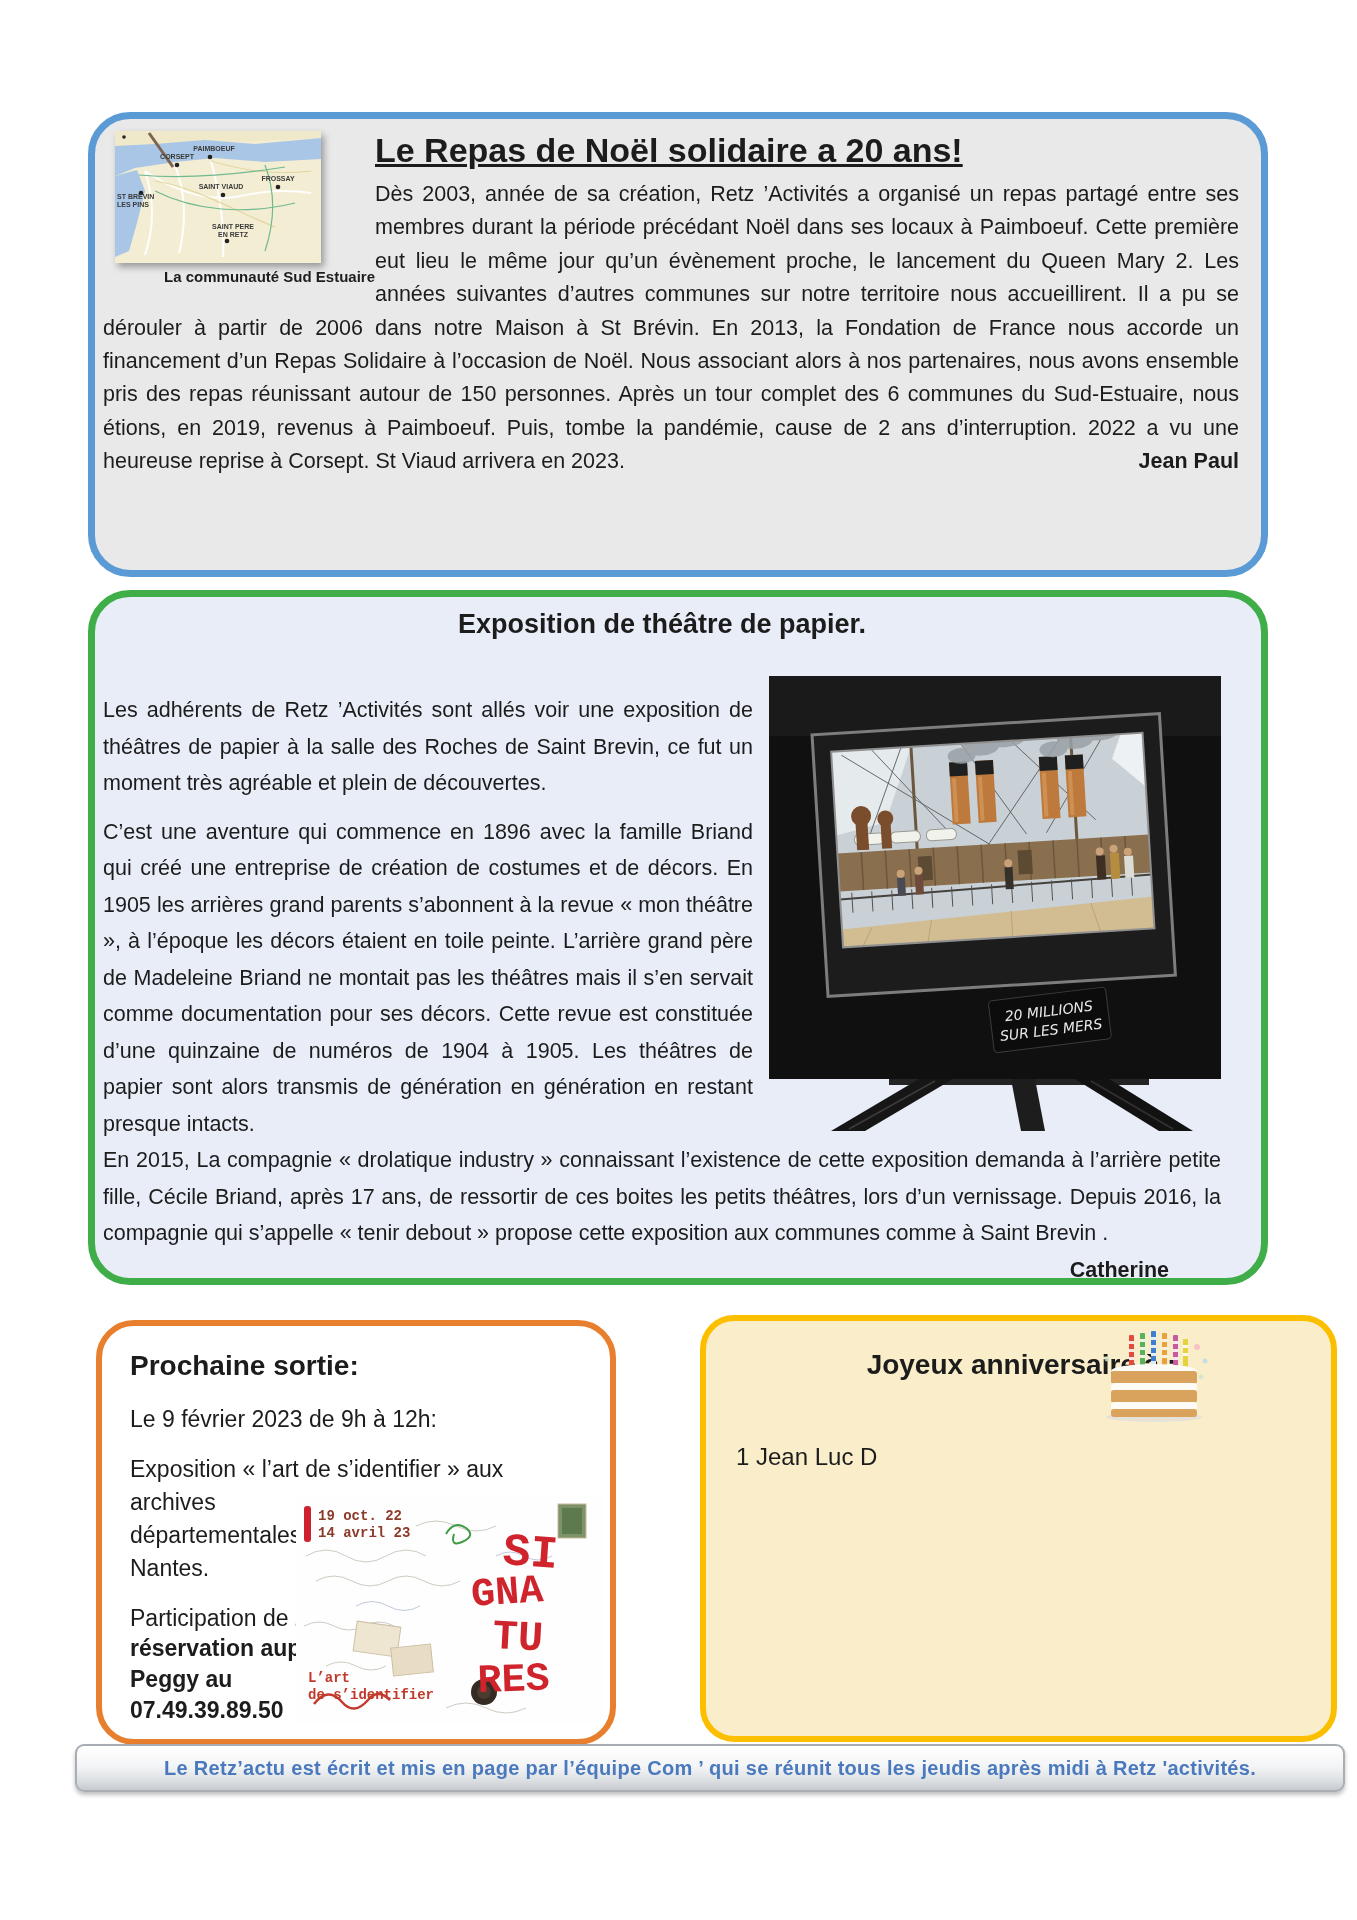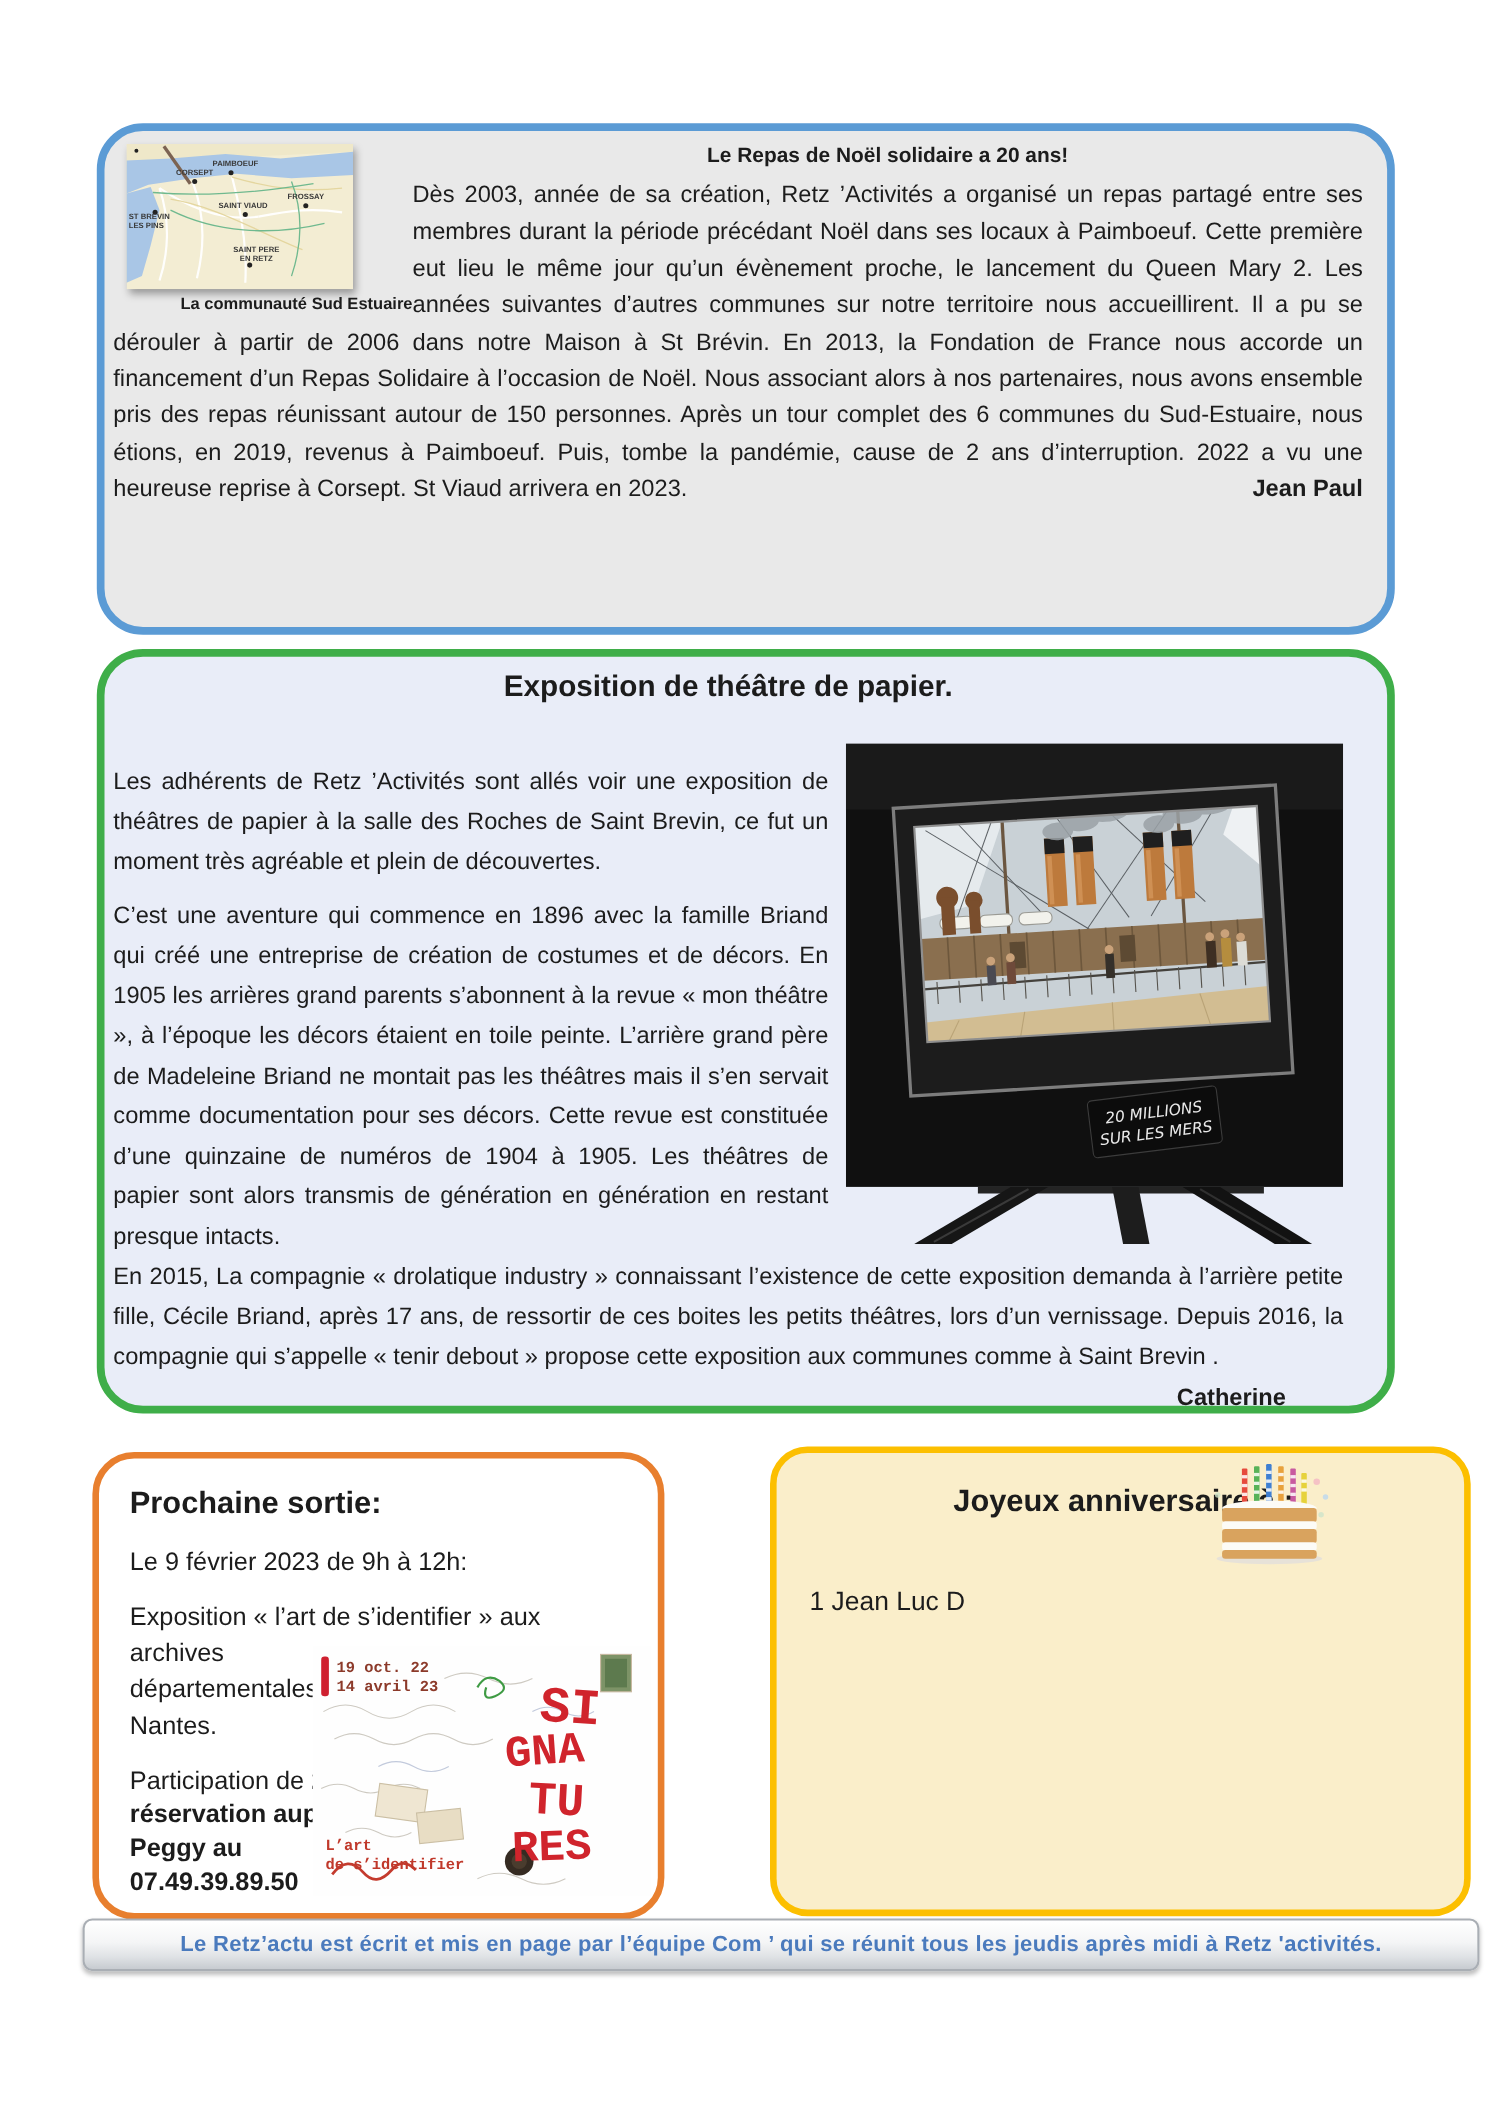--- a/index.html
+++ b/index.html
@@ -4,40 +4,40 @@
 <style>
   html,body { margin:0; padding:0; background:#fff; }
   .page { position:relative; width:1357px; height:1920px; background:#ffffff;
           font-family:"Liberation Sans", sans-serif; color:#1c1c1c; overflow:hidden; }
   .card { position:absolute; box-sizing:border-box; }
 
   
   #card-repas { left:88px; top:112px; width:1180px; height:465px;
     background:#e9e9e9; border:7px solid #5b9bd5; border-radius:42px;
     padding:6px 22px 8px 8px; }
-  #card-repas h2 { margin:6px 0 0; font-size:19px; text-align:center; }
+  #card-repas h2 { margin:6px 0 0; font-size:34px; text-align:left;text-decoration:underline; }
   .map-fig { float:left; width:272px; margin:0 0 6px; }
   .map-fig svg { display:block; margin:6px auto 2px 12px; box-shadow:3px 4px 7px rgba(0,0,0,.35); }
   .map-cap { font-size:15px; font-weight:bold; text-align:right; margin-top:5px; }
   #card-repas p.body { margin:8px 0 0; font-size:21.5px; line-height:33.4px; text-align:justify; }
   .sig { float:right; font-weight:bold; }
 
   
   #card-theatre { left:88px; top:590px; width:1180px; height:695px;
     background:#e9edf8; border:7px solid #3fae49; border-radius:42px;
     padding:12px 40px 8px 8px; }
   #card-theatre h2 { margin:0; font-size:27px; text-align:center; }
   .theater-fig { float:right; width:452px; margin:36px 0 4px 16px; }
   .theater-fig svg { display:block; }
   #card-theatre p { margin:0; font-size:21.5px; line-height:36.5px; text-align:justify; }
   #card-theatre p.p1 { margin-top:52px; margin-bottom:12px; }
   .sig-right { float:right; font-weight:bold; margin-right:52px; }
 
   
-  #card-sortie { left:84px; top:1320px; width:520px; height:425px;
+  #card-sortie { left:96px; top:1320px; width:520px; height:425px;
     background:#ffffff; border:6px solid #e87f2e; border-radius:38px;
     padding:16px 20px 8px 28px; }
   #card-sortie h3 { margin:8px 0 0; font-size:28px; }
   #card-sortie .line { font-size:23px; }
   .date-line { margin:24px 0 0; }
   .expo-lines { margin:20px 0 0; line-height:33px; white-space:pre-line; }
   .part-first { margin:18px 0 0; line-height:30px; }
   .part-first .b { font-weight:bold; }
   .part-rest { margin:0; line-height:31px; font-weight:bold; white-space:pre-line; }
   .poster { position:absolute; right:6px; top:170px; width:308px; height:228px;font-family:Liberation Mono, monospace; }

